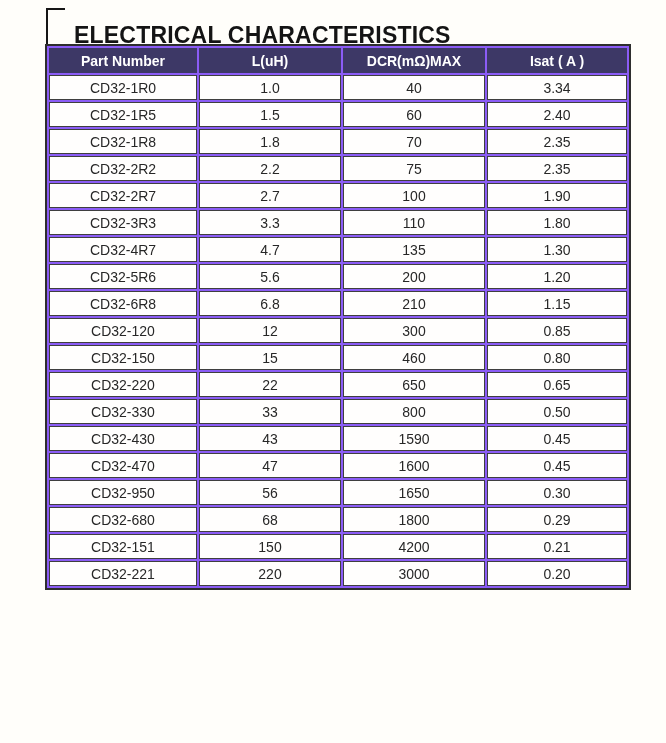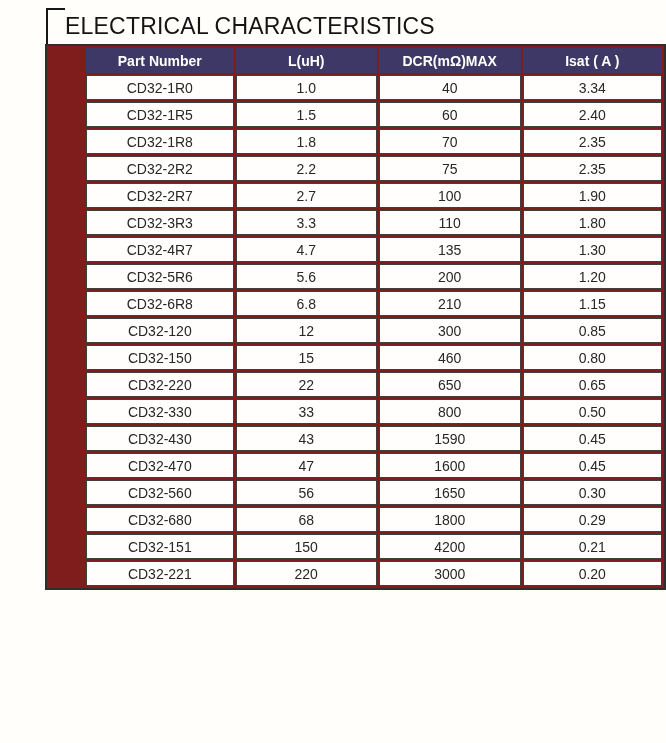--- a/index.html
+++ b/index.html
@@ -34,40 +34,39 @@
   .bracket {
     position: absolute;
     left: 0;
     top: 3px;
     bottom: 0;
     width: 17px;
     border-left: 2px solid #161616;
     border-top: 2px solid #161616;
   }
   h1.title {
-    margin: 7px;
+    margin: 16px;
     font-size: 23px;
     line-height: 26px;
-    font-weight: 400;
+    font-weight: 700;
     color: #141414;
     letter-spacing: 0.2px;
     white-space: nowrap;
   }
 
   
   table.spec {
     position: absolute;
     left: 45px;
     top: 44px;
     border-collapse: separate;
     border-spacing: 2px;
     border: 2px solid #2e2e2e;
     table-layout: fixed;
-    background: #7f1d1d;
-    padding-left: 37px;
+    background: #8b5cf6;
   }
   col.c-part { width: 148px; }
   col.c-l    { width: 142px; }
   col.c-dcr  { width: 142px; }
   col.c-isat { width: 140px; }
   th, td {
     height: 23px;
     padding: 0;
     text-align: center;
     vertical-align: middle;
@@ -201,21 +200,21 @@
           <td>1590</td>
           <td>0.45</td>
         </tr>
         <tr>
           <td>CD32-470</td>
           <td>47</td>
           <td>1600</td>
           <td>0.45</td>
         </tr>
         <tr>
-          <td>CD32-560</td>
+          <td>CD32-950</td>
           <td>56</td>
           <td>1650</td>
           <td>0.30</td>
         </tr>
         <tr>
           <td>CD32-680</td>
           <td>68</td>
           <td>1800</td>
           <td>0.29</td>
         </tr>

